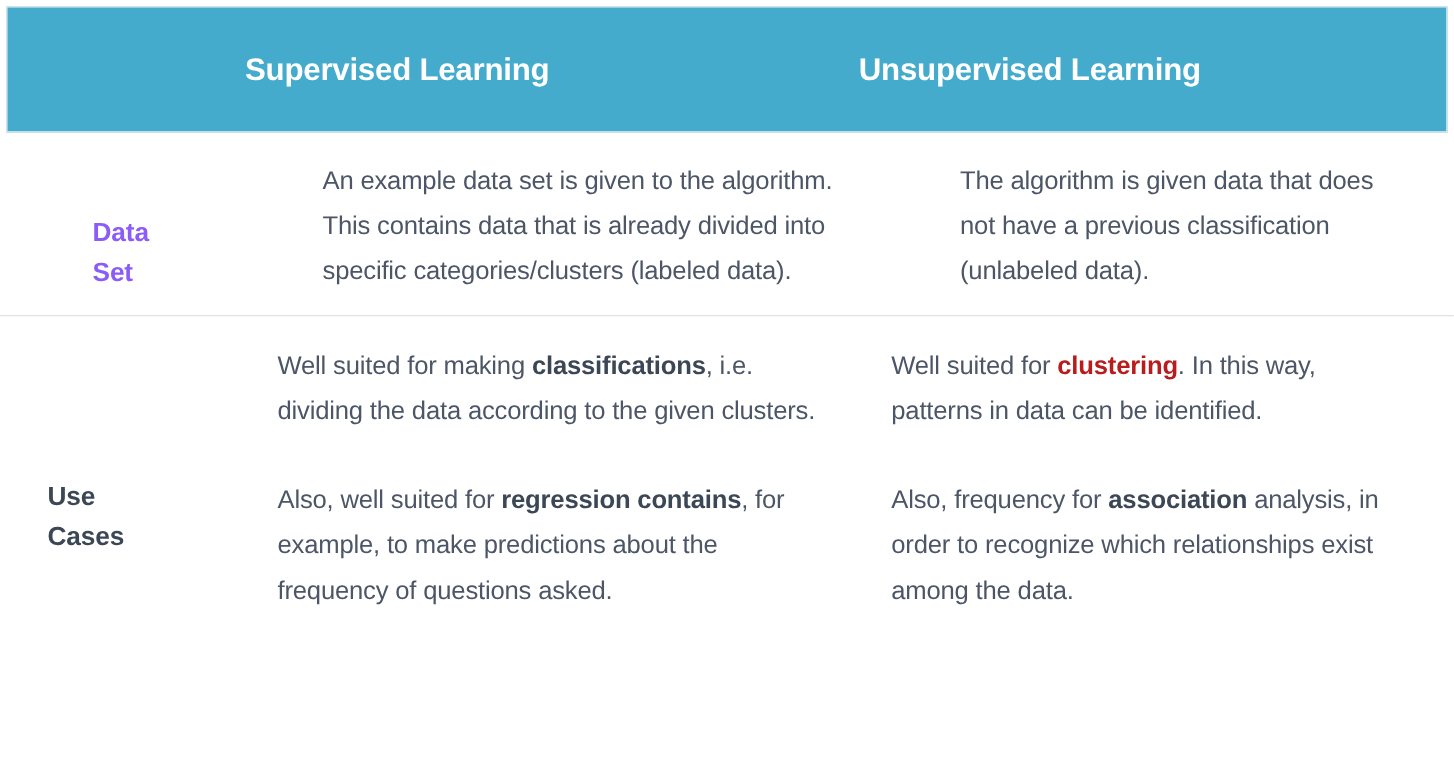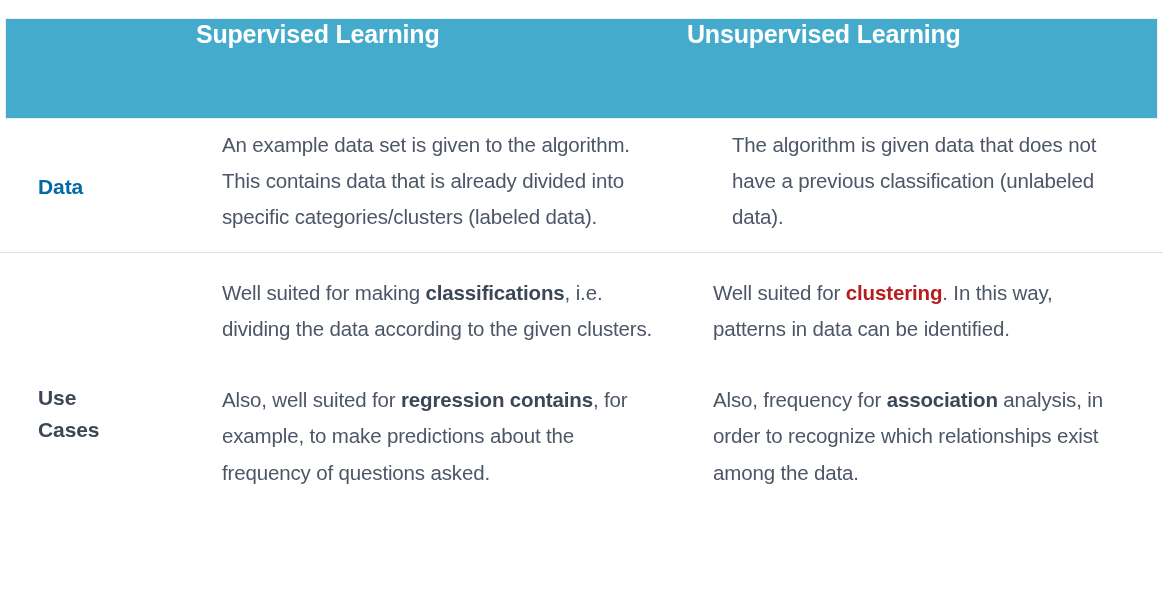--- a/index.html
+++ b/index.html
@@ -18,27 +18,28 @@
     position: relative;
     width: 1163px;
     height: 606px;
     background: #ffffff;
   }
 
   
   .table-header {
     position: absolute;
     left: 5px;
-    top: 18px;
+    top: 5px;
     width: 1153px;
     height: 101px;
     background: #45abcd;
     border: 1px solid #eceff1;
     box-sizing: border-box;
     display: flex;
+    align-items: center;
   }
   .header-cell {
     color: #ffffff;
     font-size: 25px;
     font-weight: bold;
     letter-spacing: -0.2px;
     line-height: 1.2;
     white-space: nowrap;
   }
   .header-spacer {
@@ -124,22 +125,23 @@
 
   <div class="table-header" style="background: rgb(69, 171, 205);">
     <div class="header-spacer"></div>
     <div class="header-cell col-1" style="color: rgb(255, 255, 255);">Supervised Learning</div>
     <div class="header-cell col-2" style="color: rgb(255, 255, 255);">Unsupervised Learning</div>
   </div>
 
   <div class="table-body">
 
     <div class="table-row row-1">
-      <div class="row-label" style="color: #0369a1;">
+      <div class="row-label" style="color: #8b5cf6; margin-left: 36px;">
         <div>Data</div>
+        <div>Set</div>
       </div>
       <div class="cell col-1" style="color: rgb(76, 86, 102);">
           <p><span>An example data set is given to the algorithm. This contains data that is already divided into specific categories/clusters (labeled data).</span></p>
         </div>
       <div class="cell col-2" style="color: rgb(76, 86, 102); margin-left: 19px;">
           <p><span>The algorithm is given data that does not have a previous classification (unlabeled data).</span></p>
         </div>
     </div>
 
     <div class="table-row row-2 row-divider" style="border-top-color: rgb(223, 225, 227);">

